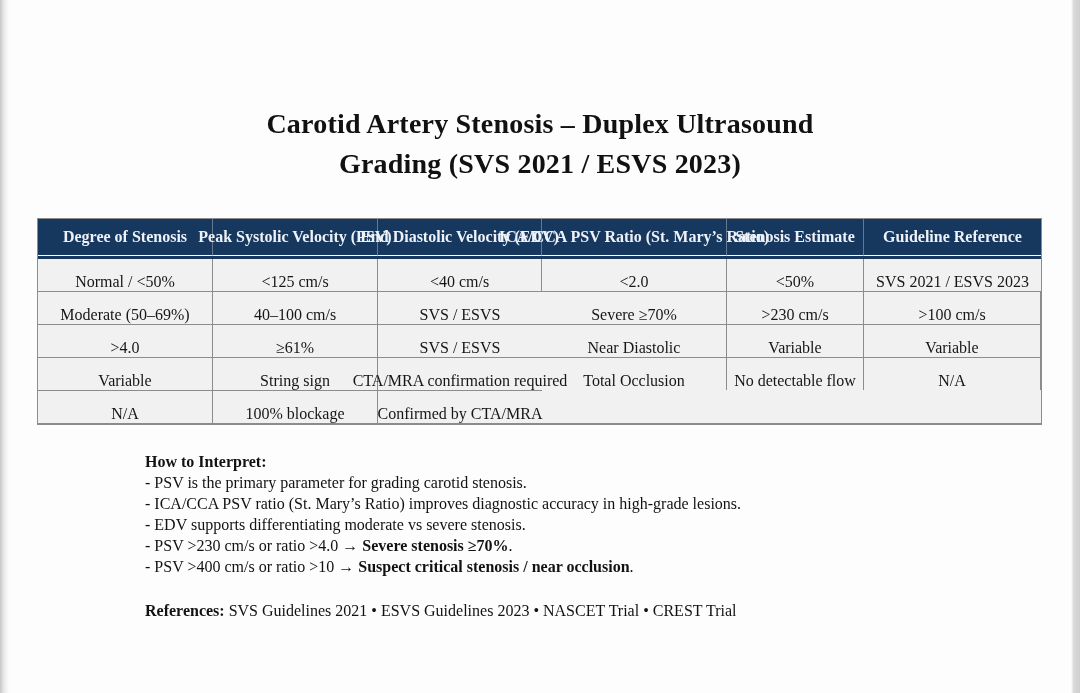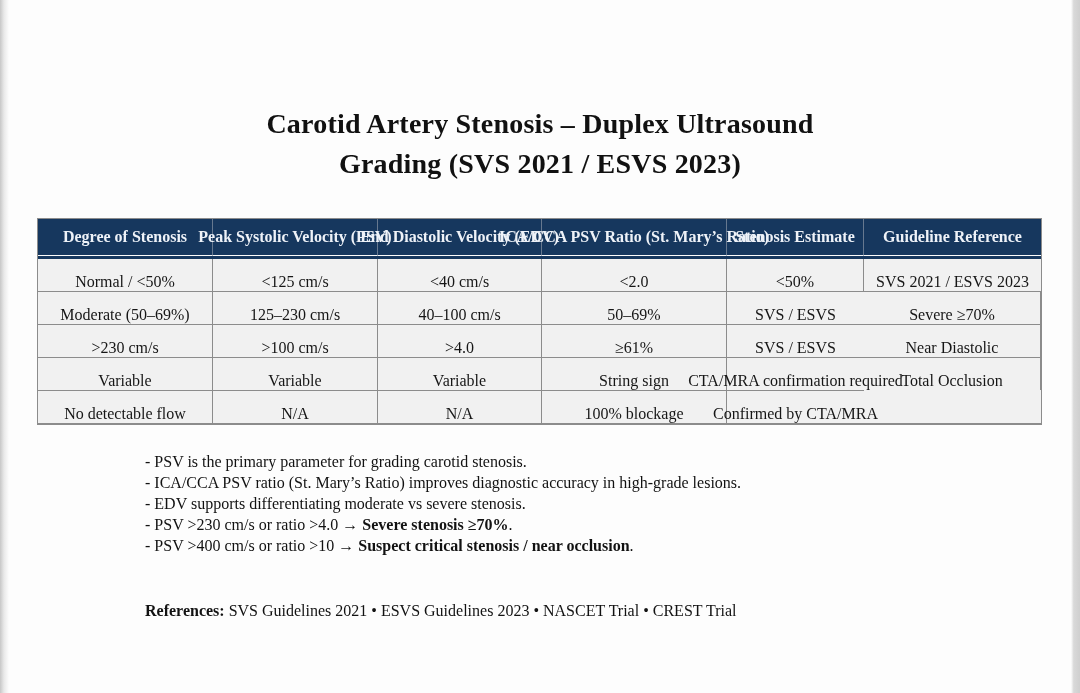--- a/index.html
+++ b/index.html
@@ -122,29 +122,23 @@
     <div class="td c5">
         <span>&lt;50%</span>
       </div>
     <div class="td c6">
         <span>SVS 2021 / ESVS 2023</span>
       </div>
 
     <div class="td c1">
         <span>Moderate (50–69%)</span>
       </div>
-    <div class="td c2">
-        <span>125–230 cm/s</span>
-      </div>
     <div class="td c3">
         <span>40–100 cm/s</span>
       </div>
-    <div class="td c5">
-        <span>50–69%</span>
-      </div>
     <div class="td c6">
         <span>SVS / ESVS</span>
       </div>
 
     <div class="td c1">
         <span>Severe ≥70%</span>
       </div>
     <div class="td c2">
         <span>&gt;230 cm/s</span>
       </div>
@@ -194,20 +188,21 @@
       </div>
     <div class="td c5">
         <span>100% blockage</span>
       </div>
     <div class="td c6">
         <span>Confirmed by CTA/MRA</span>
       </div>
   </div>
 
   <div class="interpret">
+    <div class="hd">How to Interpret:</div>
     <div class="line"><span>- PSV is the primary parameter for grading carotid stenosis.</span><b></b><span></span></div>
     <div class="line"><span>- ICA/CCA PSV ratio (St. Mary’s Ratio) improves diagnostic accuracy in high-grade lesions.</span><b></b><span></span></div>
     <div class="line"><span>- EDV supports differentiating moderate vs severe stenosis.</span><b></b><span></span></div>
     <div class="line"><span>- PSV &gt;230 cm/s or ratio &gt;4.0 → </span><b>Severe stenosis ≥70%</b><span>.</span></div>
     <div class="line"><span>- PSV &gt;400 cm/s or ratio &gt;10 → </span><b>Suspect critical stenosis / near occlusion</b><span>.</span></div>
   </div>
 
   <div class="refs">
     <b>References:</b><span> SVS Guidelines 2021 • ESVS Guidelines 2023 • NASCET Trial • CREST Trial</span>
   </div>

